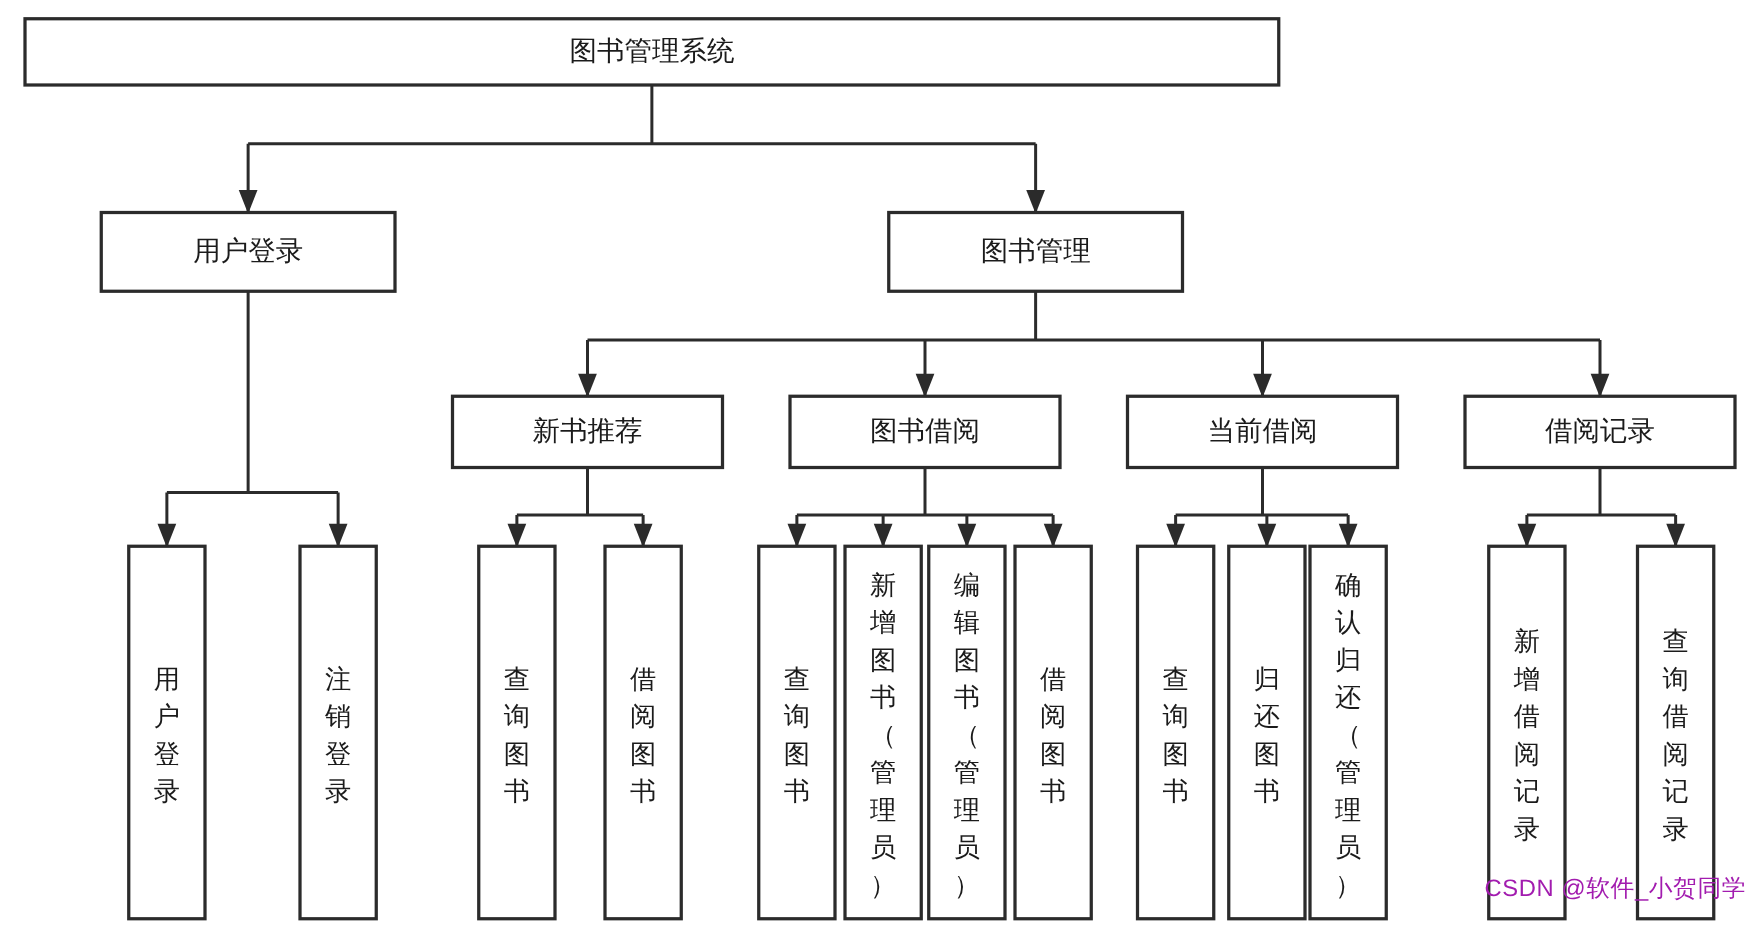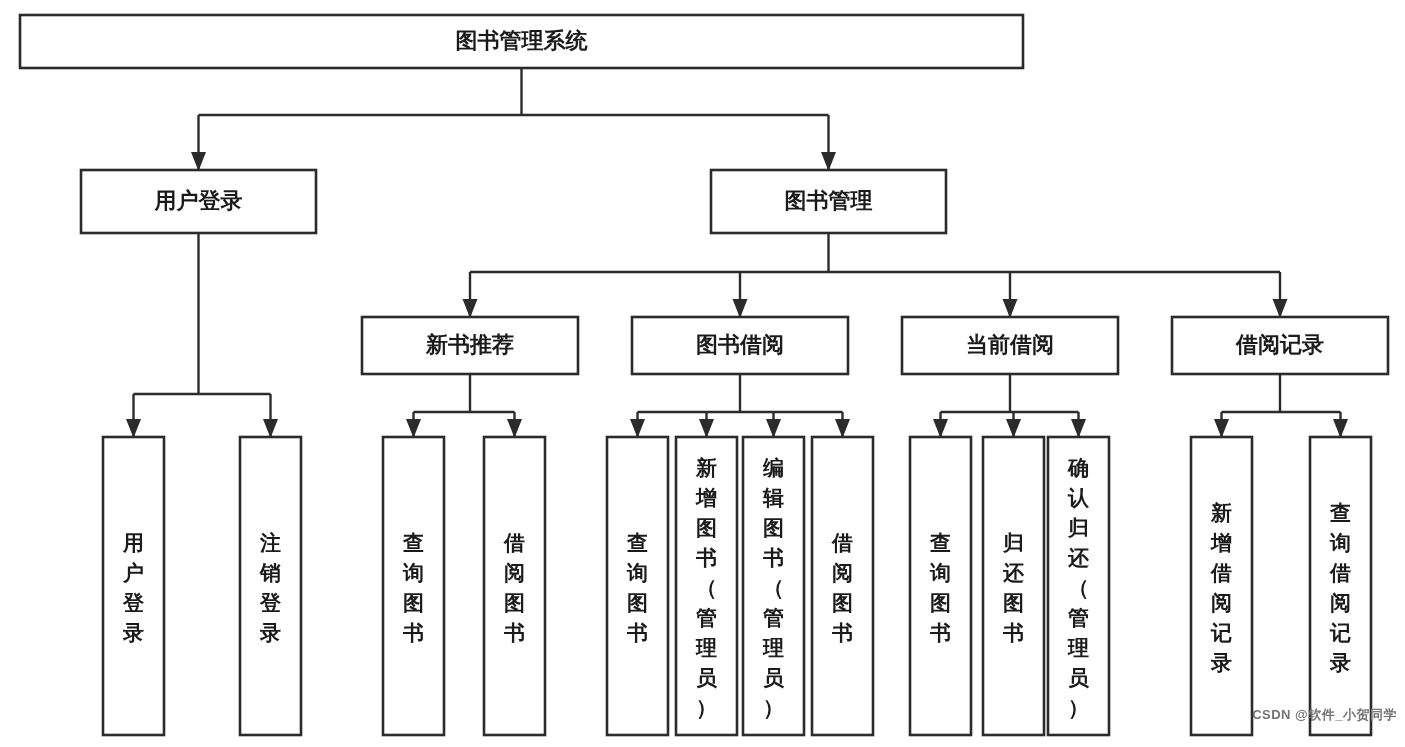--- a/index.html
+++ b/index.html
@@ -12,21 +12,20 @@
     height: 747px;
     font-family: "Liberation Sans", "DejaVu Sans", sans-serif;
     overflow: hidden;
     position: relative;
   }
   #diagram-root {
     position: relative;
     width: 1405px;
     height: 728px;
     background: #ffffff;
-    font-weight: bold;
   }
   svg.tree-canvas {
     position: absolute;
     top: 0;
     left: 0;
     width: 1405px;
     height: 747px;
     display: block;
   }
   .node-box {
@@ -55,22 +54,22 @@
     font-family: "Liberation Sans", "DejaVu Sans", sans-serif;
     font-size: 21px;
     fill: #1b1b1b;
     text-anchor: middle;
   }
   .watermark-text {
     position: absolute;
     right: 8px;
     bottom: 4px;
     font-family: "Liberation Sans", "DejaVu Sans", sans-serif;
-    font-size: 13px;
-    color: #737373;
+    font-size: 19px;
+    color: #a21caf;
     white-space: nowrap;
     letter-spacing: 0.5px;
     user-select: none;
   }
 </style>
 </head>
 <body>
 
 <div id="diagram-root">
   <svg class="tree-canvas" id="tree-canvas" viewBox="0 0 1405 747" xmlns="http://www.w3.org/2000/svg">

